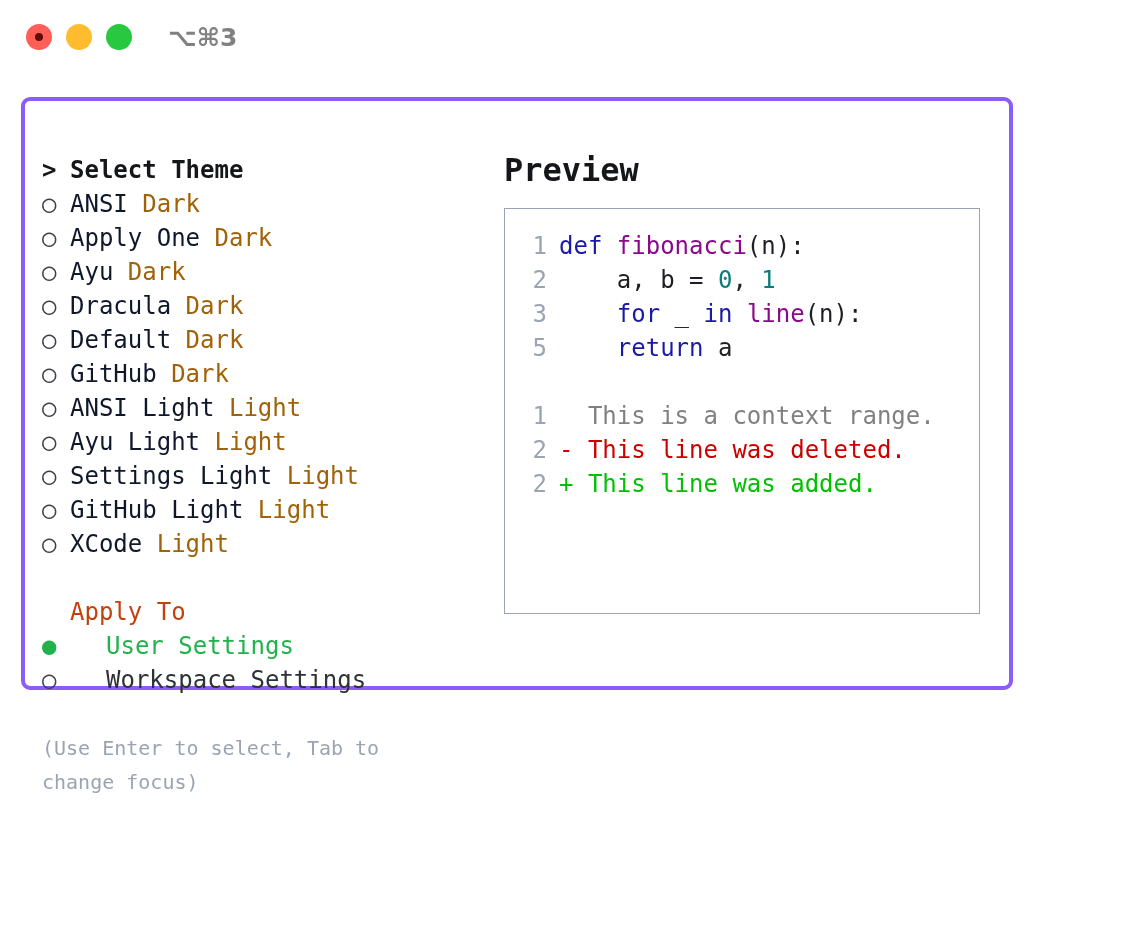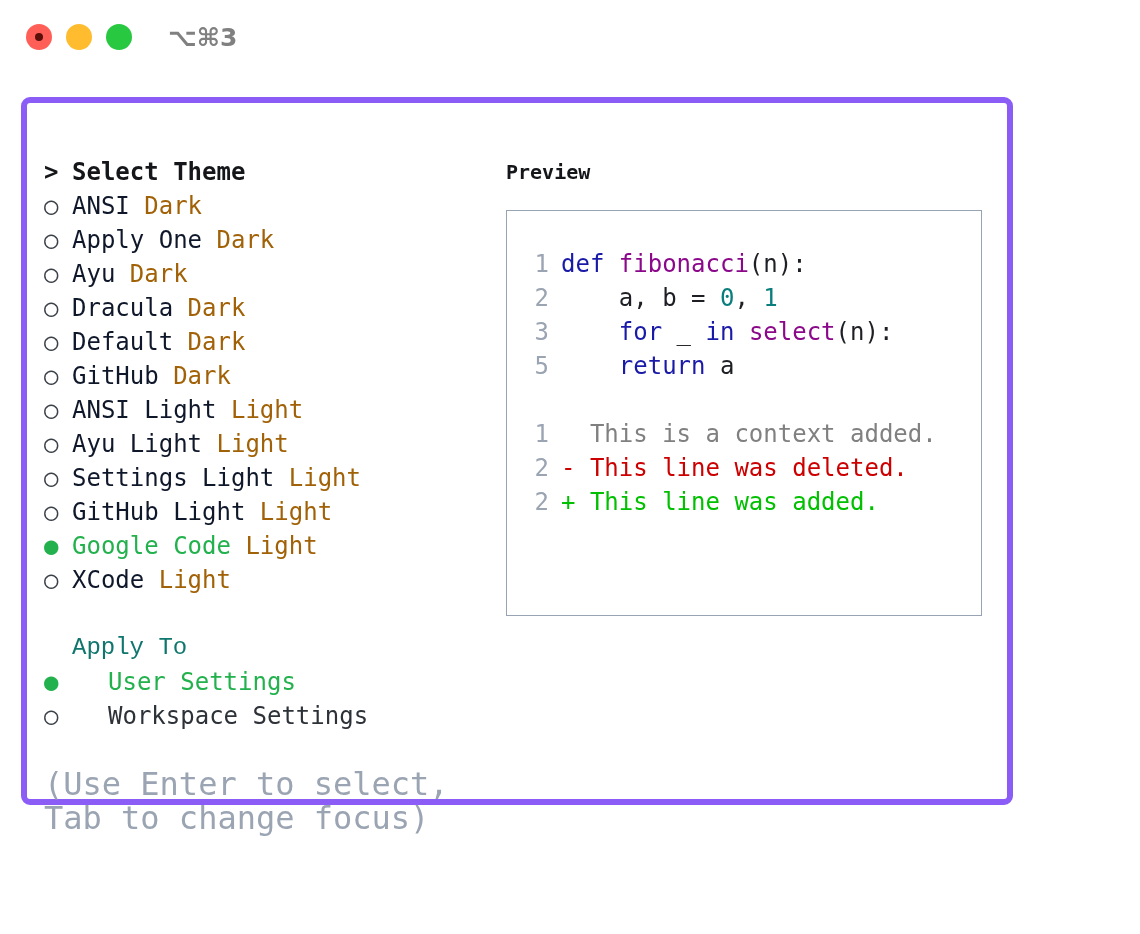--- a/index.html
+++ b/index.html
@@ -61,22 +61,22 @@
     letter-spacing: 0px;
     white-space: pre;
   }
 
   
   #panel {
     position: absolute;
     left: 21px;
     top: 97px;
     width: 992px;
-    height: 708px;
-    border: 6px solid #8b5cf6;
+    height: 593px;
+    border: 4px solid #8b5cf6;
     border-radius: 9px;
     background: #ffffff;
     box-sizing: border-box;
   }
 
   
   #left-col {
     position: absolute;
     left: 17px;
     top: 52px;
@@ -106,61 +106,60 @@
   .theme-name   { color: #0f172a; }
   .theme-cat    { color: #a16207; }
   .row.selected .marker    { color: #22b14c; }
   .row.selected .theme-name{ color: #22b14c; }
 
   .radio-off { color: #3c4049; }
 
   .section-gap { height: 34px; }
 
   #apply-header {
-    color: #0f766e;
-    font-family: Liberation Mono, monospace;
+    color: #c2410c;
   }
   #apply-header .marker { color: transparent; }
 
   .apply-name { color: #2d3138; margin-left: 36px; }
   .row.selected .apply-name { color: #22b14c; }
 
   #hint {
     margin-top: 34px;
-    font-size: 32px;
+    font-size: 20px;
     line-height: 34px;
     color: #9aa4b2;
     width: 412px;
     white-space: pre-wrap;
   }
 
   
   #right-col {
     position: absolute;
     left: 479px;
     top: 52px;
     width: 490px;
   }
 
   #preview-title {
-    font-size: 20px;
+    font-size: 32px;
     line-height: 34px;
     font-weight: 700;
     color: #14161a;
     white-space: pre;
   }
 
   #preview-box {
     margin-top: 21px;
     width: 476px;
     height: 406px;
     border: 1px solid #98a4b3;
     background: #ffffff;
     box-sizing: border-box;
-    padding: 36px 0 0 0;
+    padding: 20px 0 0 0;
   }
 
   .code-line {
     font-size: 24px;
     line-height: 34px;
     white-space: pre;
     padding-left: 14px;
   }
   .lnum {
     display: inline-block;
@@ -212,21 +211,20 @@
       <div class="row"><span class="marker radio-off">○</span><span class="theme-name">GitHub</span><span class="theme-cat"> </span><span class="theme-cat">Dark</span></div>
 
       <div class="row"><span class="marker radio-off">○</span><span class="theme-name">ANSI Light</span><span class="theme-cat"> </span><span class="theme-cat">Light</span></div>
 
       <div class="row"><span class="marker radio-off">○</span><span class="theme-name">Ayu Light</span><span class="theme-cat"> </span><span class="theme-cat">Light</span></div>
 
       <div class="row"><span class="marker radio-off">○</span><span class="theme-name">Settings Light</span><span class="theme-cat"> </span><span class="theme-cat">Light</span></div>
 
       <div class="row"><span class="marker radio-off">○</span><span class="theme-name">GitHub Light</span><span class="theme-cat"> </span><span class="theme-cat">Light</span></div>
 
-      <div class="row selected"><span class="marker">●</span><span class="theme-name">Google Code</span><span class="theme-cat"> </span><span class="theme-cat">Light</span></div>
 
       <div class="row"><span class="marker radio-off">○</span><span class="theme-name">XCode</span><span class="theme-cat"> </span><span class="theme-cat">Light</span></div>
 
       <div class="section-gap"></div>
 
       <div class="row" id="apply-header"><span class="marker"> </span><span>Apply To</span></div>
 
       <div class="row selected"><span class="marker">●</span><span class="apply-name">User Settings</span></div>
 
       <div class="row"><span class="marker radio-off">○</span><span class="apply-name">Workspace Settings</span></div>
@@ -236,28 +234,28 @@
 
     <div id="right-col">
       <div id="preview-title">Preview</div>
 
       <div id="preview-box">
 
         <div class="code-line"><span class="lnum">1</span><span class="tok-kw">def </span><span class="tok-fn">fibonacci</span><span class="tok-plain">(n):</span></div>
 
         <div class="code-line"><span class="lnum">2</span><span class="tok-plain">    a, b = </span><span class="tok-num">0</span><span class="tok-plain">, </span><span class="tok-num">1</span></div>
 
-        <div class="code-line"><span class="lnum">3</span><span class="tok-plain">    </span><span class="tok-kw">for</span><span class="tok-plain"> _ </span><span class="tok-kw">in</span><span class="tok-plain"> </span><span class="tok-fn">select</span><span class="tok-plain">(n):</span></div>
+        <div class="code-line"><span class="lnum">3</span><span class="tok-plain">    </span><span class="tok-kw">for</span><span class="tok-plain"> _ </span><span class="tok-kw">in</span><span class="tok-plain"> </span><span class="tok-fn">line</span><span class="tok-plain">(n):</span></div>
 
 
         <div class="code-line"><span class="lnum">5</span><span class="tok-plain">    </span><span class="tok-kw">return</span><span class="tok-plain"> a</span></div>
 
         <div class="diff-gap"></div>
 
-        <div class="code-line"><span class="lnum">1</span><span class="diff-ctx"> </span><span class="diff-ctx"> </span><span class="diff-ctx">This is a context added.</span></div>
+        <div class="code-line"><span class="lnum">1</span><span class="diff-ctx"> </span><span class="diff-ctx"> </span><span class="diff-ctx">This is a context range.</span></div>
 
         <div class="code-line"><span class="lnum">2</span><span class="diff-del">-</span><span class="diff-del"> </span><span class="diff-del">This line was deleted.</span></div>
 
         <div class="code-line"><span class="lnum">2</span><span class="diff-add">+</span><span class="diff-add"> </span><span class="diff-add">This line was added.</span></div>
 
       </div>
     </div>
 
   </div>
 </div>

